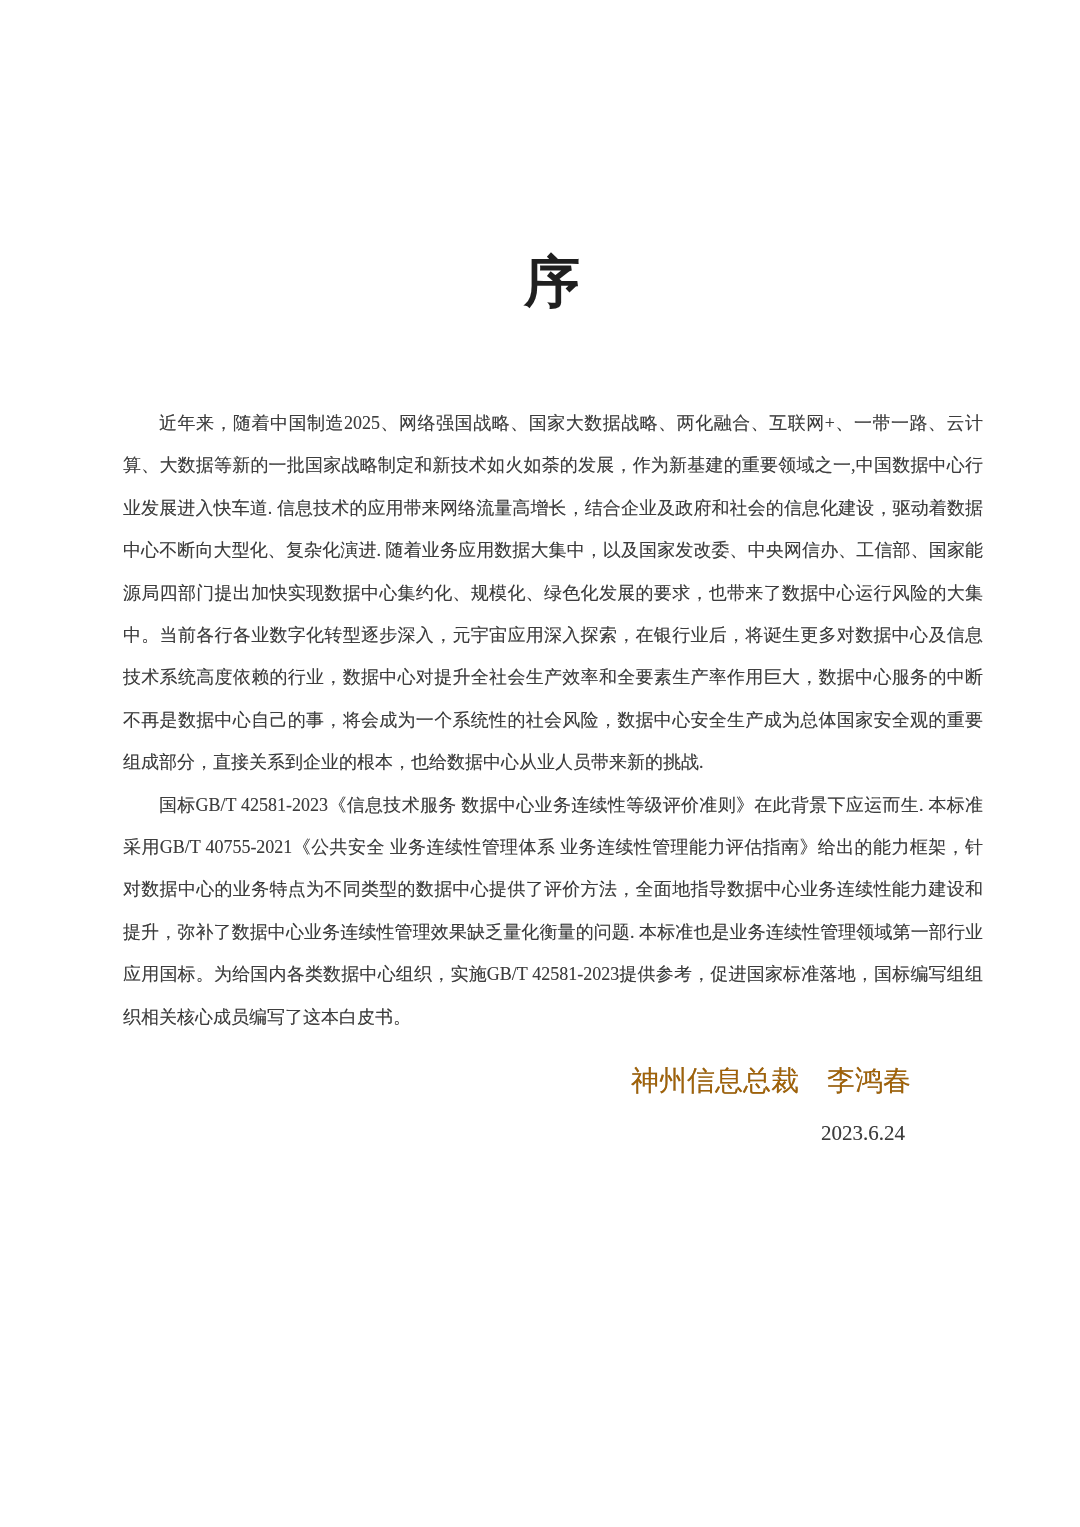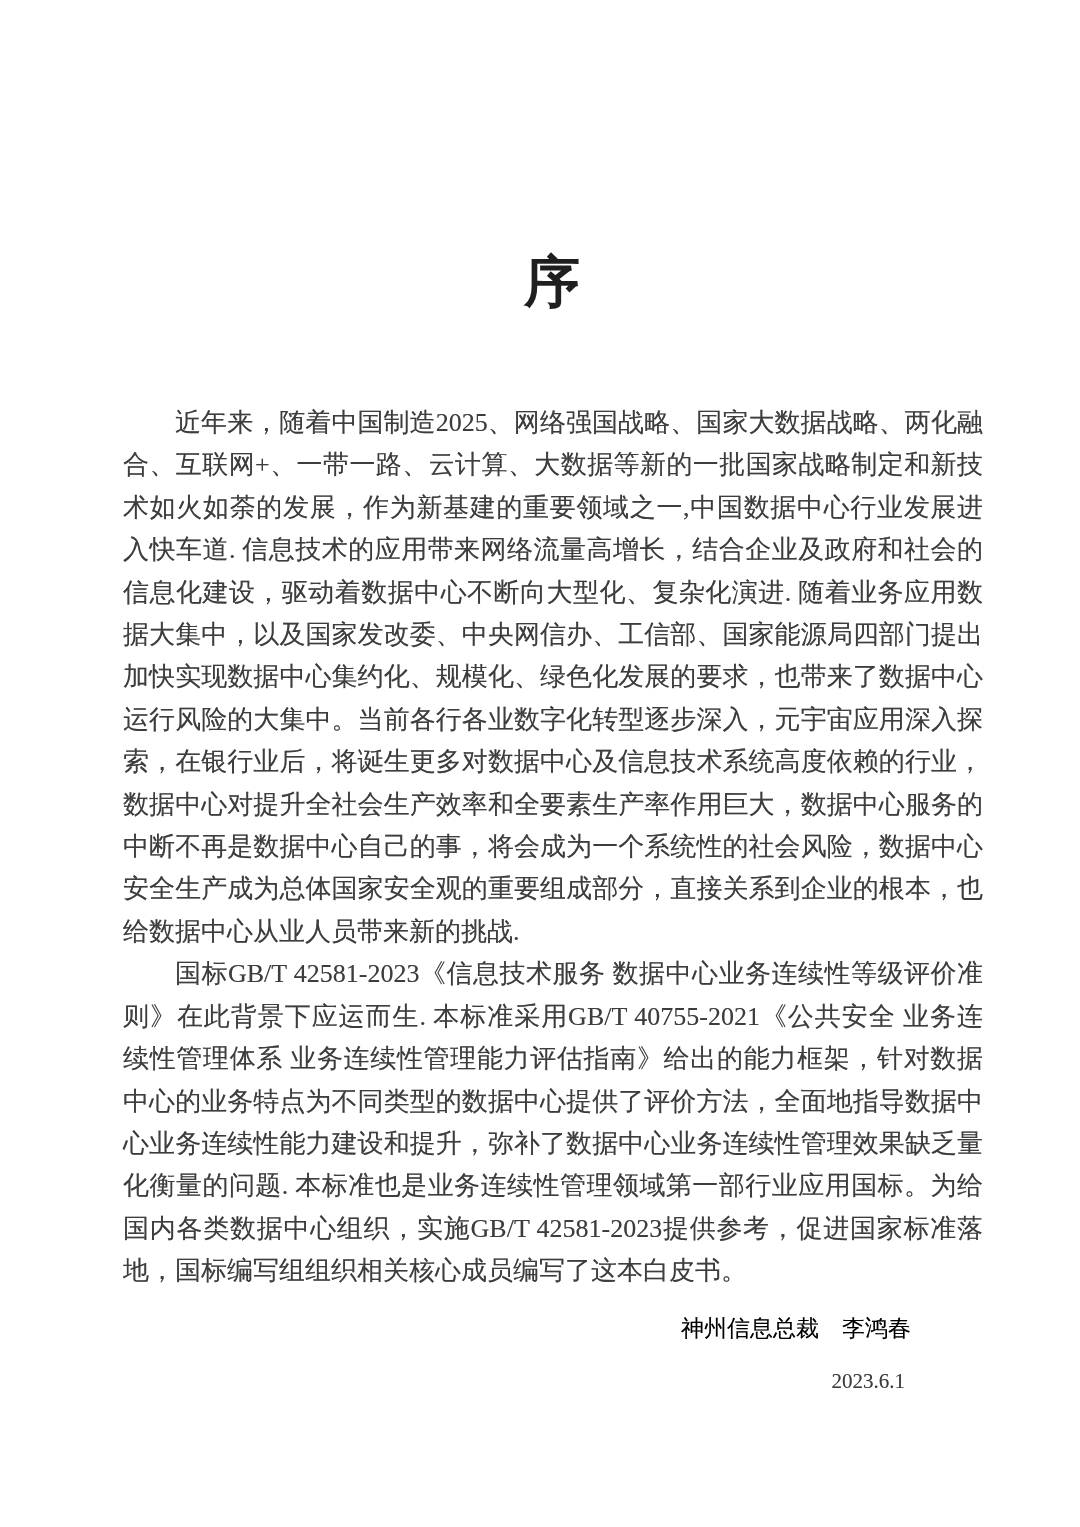--- a/index.html
+++ b/index.html
@@ -26,35 +26,35 @@
     margin: 0 0 90px 0;
     text-align: center;
     font-size: 56px;
     line-height: 60px;
     font-weight: 700;
     color: #1f1f1f;
     letter-spacing: 2px;
   }
   .body p {
     margin: 0;
-    font-size: 26px;
+    font-size: 18px;
     line-height: 42.4px;
     color: #3d3d3d;
     text-align: justify;
     text-indent: 2em;
     text-shadow: 0 0 0.6px rgba(60,60,60,0.45);
     word-break: break-all;
   }
   .signature {
-    margin-top: 21px;
+    margin-top: 28px;
     padding-right: 72px;
     text-align: right;
-    font-size: 23px;
+    font-size: 28px;
     line-height: 30px;
-    color: #000000;
+    color: #a16207;
     text-shadow: 0 0 0.6px rgba(60,60,60,0.45);
   }
   .date {
     margin-top: 24px;
     padding-right: 78px;
     text-align: right;
     font-size: 21px;
     line-height: 26px;
     color: #3d3d3d;
     text-shadow: 0 0 0.6px rgba(60,60,60,0.45);
@@ -67,15 +67,15 @@
   <div class="doc">
     <h1 class="title">序</h1>
 
     <div class="body">
       <p>近年来，随着中国制造2025、网络强国战略、国家大数据战略、两化融合、互联网+、一带一路、云计算、大数据等新的一批国家战略制定和新技术如火如荼的发展，作为新基建的重要领域之一,中国数据中心行业发展进入快车道. 信息技术的应用带来网络流量高增长，结合企业及政府和社会的信息化建设，驱动着数据中心不断向大型化、复杂化演进. 随着业务应用数据大集中，以及国家发改委、中央网信办、工信部、国家能源局四部门提出加快实现数据中心集约化、规模化、绿色化发展的要求，也带来了数据中心运行风险的大集中。当前各行各业数字化转型逐步深入，元宇宙应用深入探索，在银行业后，将诞生更多对数据中心及信息技术系统高度依赖的行业，数据中心对提升全社会生产效率和全要素生产率作用巨大，数据中心服务的中断不再是数据中心自己的事，将会成为一个系统性的社会风险，数据中心安全生产成为总体国家安全观的重要组成部分，直接关系到企业的根本，也给数据中心从业人员带来新的挑战.</p>
       <p>国标GB/T 42581-2023《信息技术服务 数据中心业务连续性等级评价准则》在此背景下应运而生. 本标准采用GB/T 40755-2021《公共安全 业务连续性管理体系 业务连续性管理能力评估指南》给出的能力框架，针对数据中心的业务特点为不同类型的数据中心提供了评价方法，全面地指导数据中心业务连续性能力建设和提升，弥补了数据中心业务连续性管理效果缺乏量化衡量的问题. 本标准也是业务连续性管理领域第一部行业应用国标。为给国内各类数据中心组织，实施GB/T 42581-2023提供参考，促进国家标准落地，国标编写组组织相关核心成员编写了这本白皮书。</p>
     </div>
 
     <div class="signature">神州信息总裁　李鸿春</div>
 
-    <div class="date">2023.6.1</div>
+    <div class="date">2023.6.24</div>
   </div>
 </div>
 
 </body></html>

